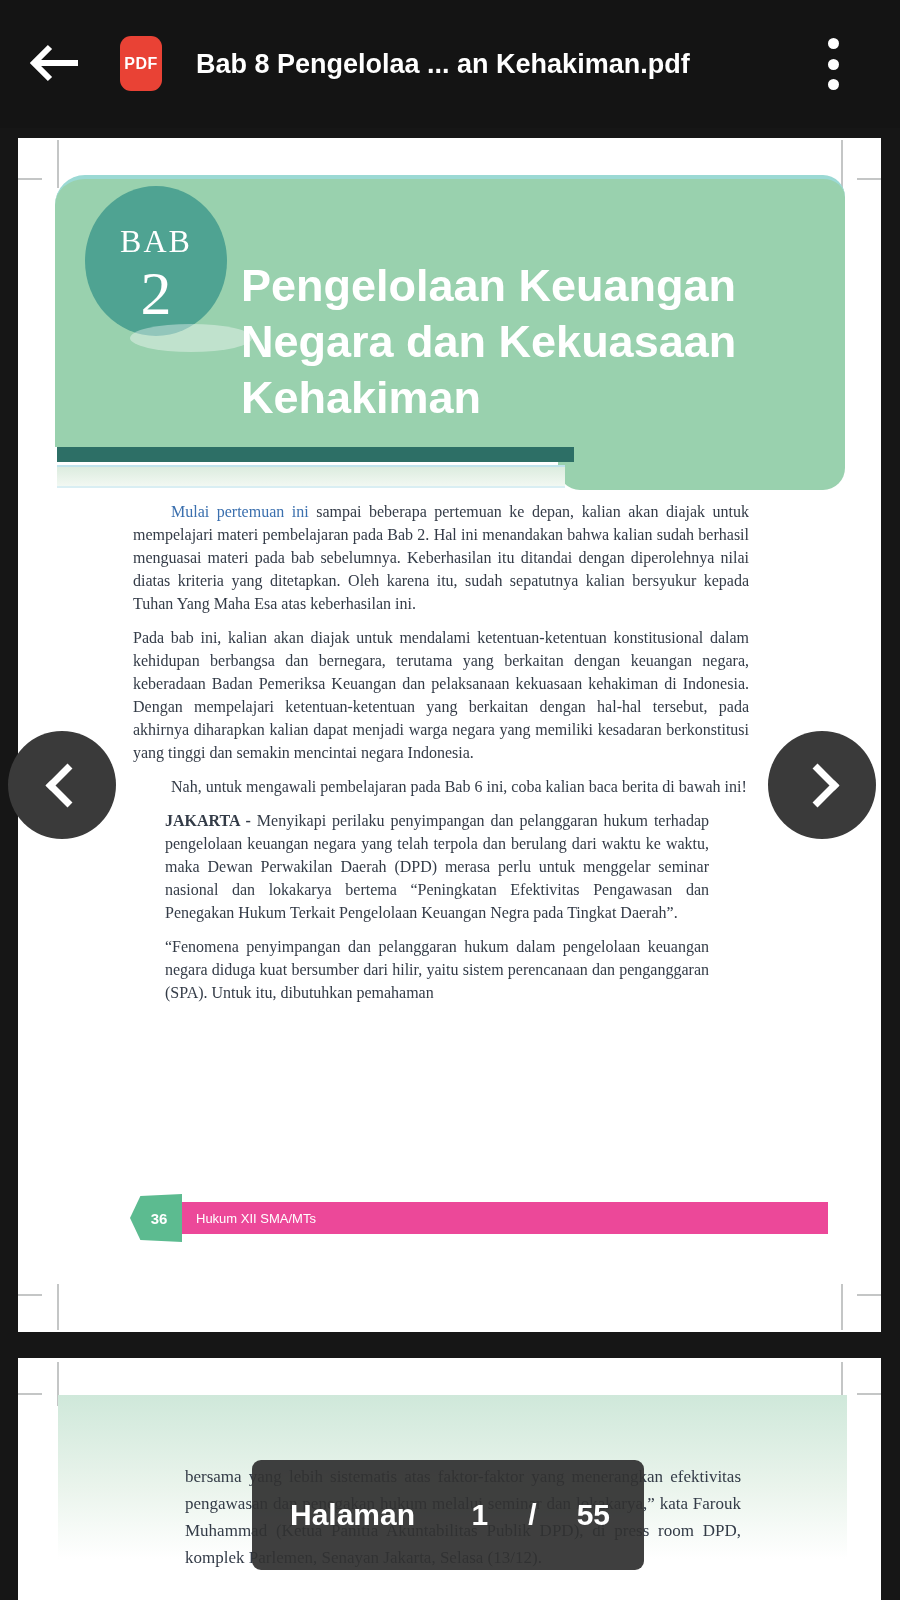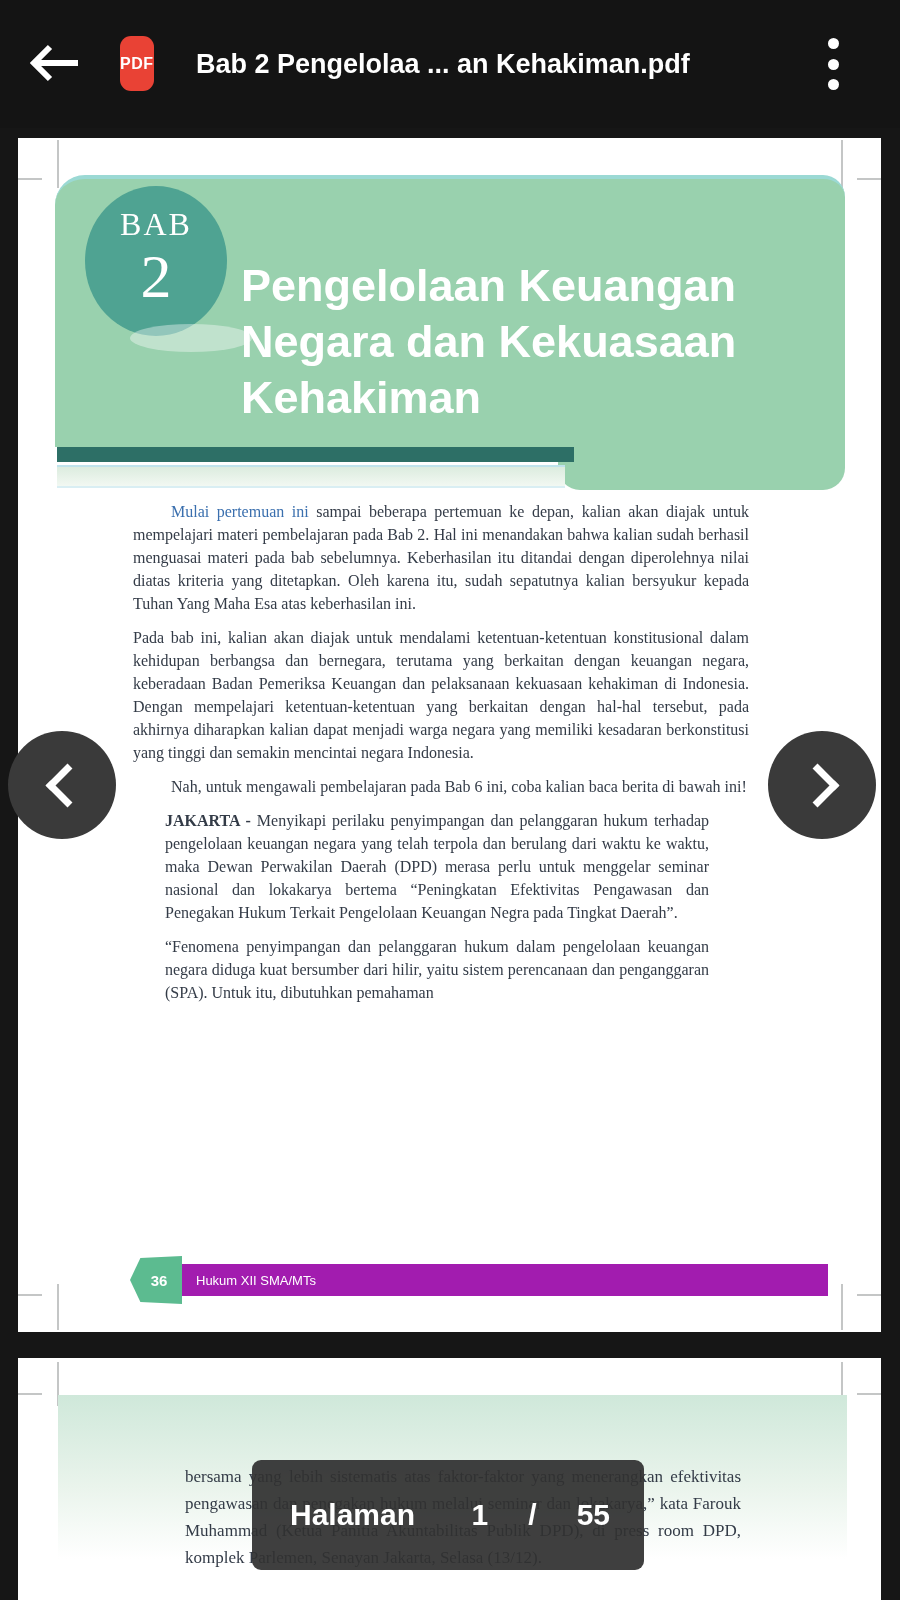--- a/index.html
+++ b/index.html
@@ -2,22 +2,22 @@
 <html><head>
 <meta charset="utf-8">
 <style>
   html,body{margin:0;padding:0;background:#000;}
   .screen{position:relative;width:900px;height:1600px;background:#161616;overflow:hidden;
           font-family:"Liberation Sans",sans-serif;}
 
   
   .topbar{position:absolute;left:0;top:0;width:900px;height:128px;background:#141414;}
   .back-btn{position:absolute;left:24px;top:38px;width:60px;height:52px;background:none;border:none;padding:0;cursor:pointer;}
-  .pdf-icon{position:absolute;left:120px;top:36px;width:34px;height:55px;background:#e94235;border-radius:11px;
-            display:flex;align-items:center;}
+  .pdf-icon{position:absolute;left:120px;top:36px;width:42px;height:55px;background:#e94235;border-radius:11px;
+            display:flex;align-items:center;justify-content:center;}
   .pdf-icon span{color:#fff;font-weight:bold;font-size:16px;letter-spacing:.5px;}
   .doc-title{position:absolute;left:196px;top:0;height:128px;display:flex;align-items:center;
              color:#fff;font-size:27px;font-weight:bold;white-space:nowrap;}
   .kebab{position:absolute;left:810px;top:36px;width:46px;height:56px;background:none;border:none;cursor:pointer;
          display:flex;flex-direction:column;align-items:center;justify-content:space-between;padding:2px 0;}
   .kebab i{width:11px;height:11px;border-radius:50%;background:#fff;display:block;}
 
   
   .page{position:absolute;left:18px;width:863px;background:#fff;}
   .page1{top:138px;height:1194px;}
@@ -29,39 +29,39 @@
   
   .chap-main{position:absolute;left:37px;top:37px;width:790px;height:268px;background:#99d1ae;
              border-radius:30px 22px 0 0;border-top:4px solid #9bd9d4;}
   .chap-ext{position:absolute;left:540px;top:305px;width:287px;height:47px;background:#99d1ae;
             border-radius:0 0 22px 22px;}
   .bar-dark{position:absolute;left:39px;top:309px;width:517px;height:15px;background:#2d6f66;}
   .bar-light{position:absolute;left:39px;top:327px;width:508px;height:19px;
              background:linear-gradient(180deg,#dcecdf, #f2f8f2);border-top:2px solid #bfe3ec;border-bottom:2px solid #d9eef3;}
   .chap-badge{position:absolute;left:67px;top:48px;width:142px;height:150px;border-radius:50%;
               background:#4fa392;color:#fff;text-align:center;font-family:"Liberation Serif",serif;}
-  .chap-badge .bab{font-size:32px;letter-spacing:2px;margin-top:20px;}
+  .chap-badge .bab{font-size:32px;letter-spacing:2px;margin-top:37px;}
   .chap-badge .num{font-size:62px;line-height:62px;margin-top:2px;}
   .badge-shadow{position:absolute;left:112px;top:186px;width:122px;height:28px;border-radius:50%;
                 background:rgba(255,255,255,.38);}
   .chap-title{position:absolute;left:207px;top:104px;width:600px;margin:16px;color:#fff;
               font-size:45px;line-height:56px;font-weight:bold;}
 
   
   .body-text{position:absolute;left:115px;top:362px;width:616px;color:#333b47;
              font-family:"Liberation Serif",serif;font-size:16px;line-height:23px;text-align:justify;}
   .body-text p{margin:0 0 11px 0;}
   .indent{text-indent:38px;}
   .lead-blue{color:#3a6fae;}
   .news-heading{margin:26px 0 20px 0;text-align:center;font-size:16.5px;font-weight:bold;color:#222a35;}
   .news{margin-left:32px;margin-right:40px;}
   .news b{font-weight:bold;}
 
   
-  .footer-bar{position:absolute;left:132px;top:1126px;width:678px;height:32px;background:#a21caf;}
+  .footer-bar{position:absolute;left:132px;top:1064px;width:678px;height:32px;background:#ec4899;}
   .footer-label{position:absolute;left:46px;top:0;height:32px;display:flex;align-items:center;
                 color:#fff;font-size:13px;}
   .page-badge{position:absolute;left:-20px;top:-8px;width:52px;height:48px;background:#5cbb90;
               clip-path:polygon(0% 50%,20% 4%,100% 0%,100% 100%,20% 96%);
               display:flex;align-items:center;justify-content:center;color:#fff;font-weight:bold;font-size:15px;
               padding-left:6px;box-sizing:border-box;}
 
   
   .p2-gradient{position:absolute;left:40px;top:37px;width:789px;height:205px;
                background:linear-gradient(180deg,#cfe8da 0%,#eaf4ec 45%,#ffffff 80%);}
@@ -92,21 +92,21 @@
 
   <header class="topbar">
     <button class="back-btn">
       <svg width="56" height="48" viewBox="0 0 56 48">
         <path d="M52 24 H8 M24 8 L8 24 L24 40" fill="none" stroke="#ffffff" stroke-width="6"></path>
       </svg>
     </button>
     <div class="pdf-icon">
       <span>PDF</span>
     </div>
-    <div class="doc-title">Bab 2 Pengelolaa ... an Kehakiman.pdf</div>
+    <div class="doc-title">Bab 8 Pengelolaa ... an Kehakiman.pdf</div>
     <button class="kebab">
       <i></i>
       <i></i>
       <i></i>
     </button>
   </header>
 
   <section class="page page1">
 
     <div class="crop v" style="left:39px;top:2px;height:48px;"></div>

